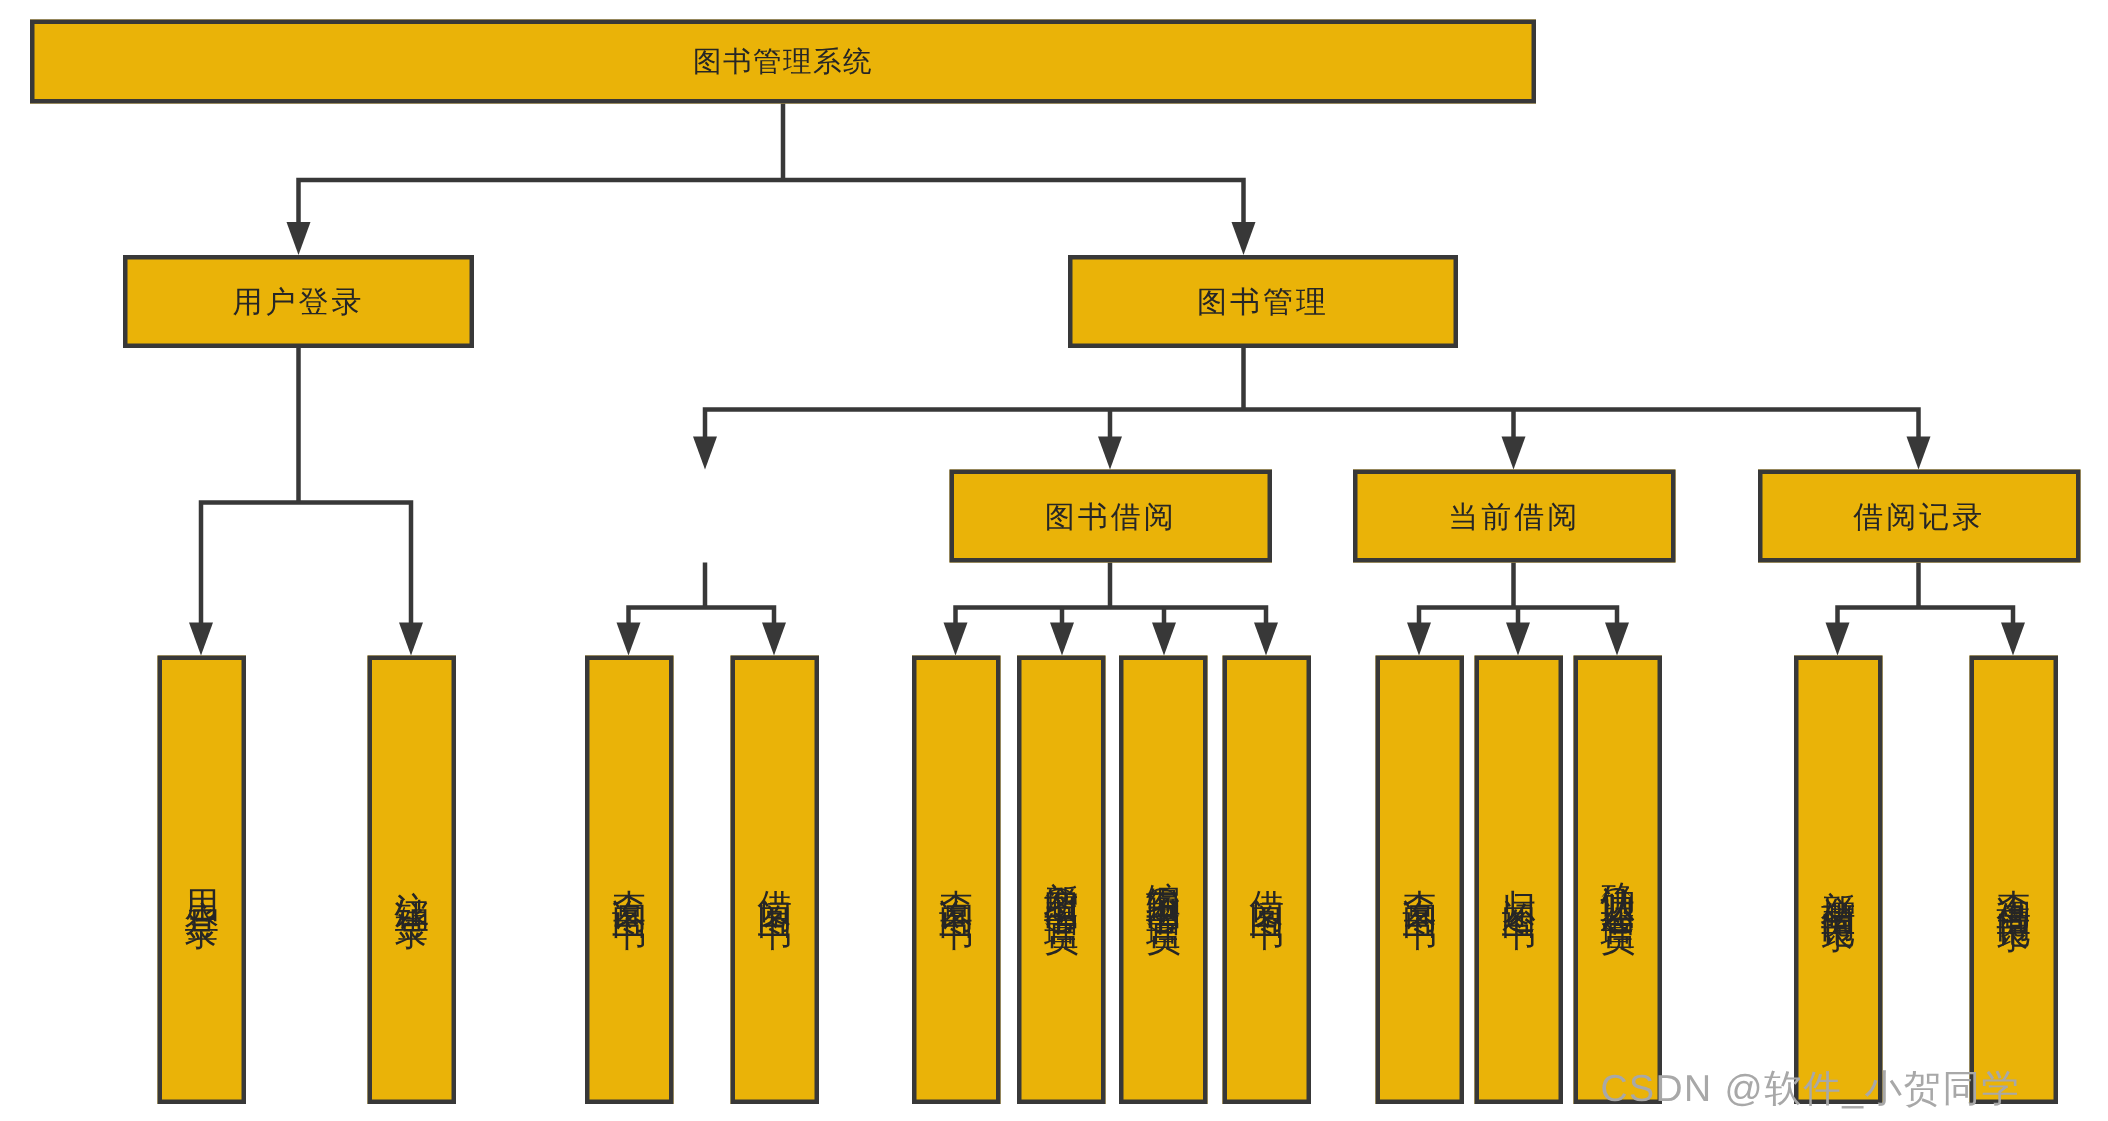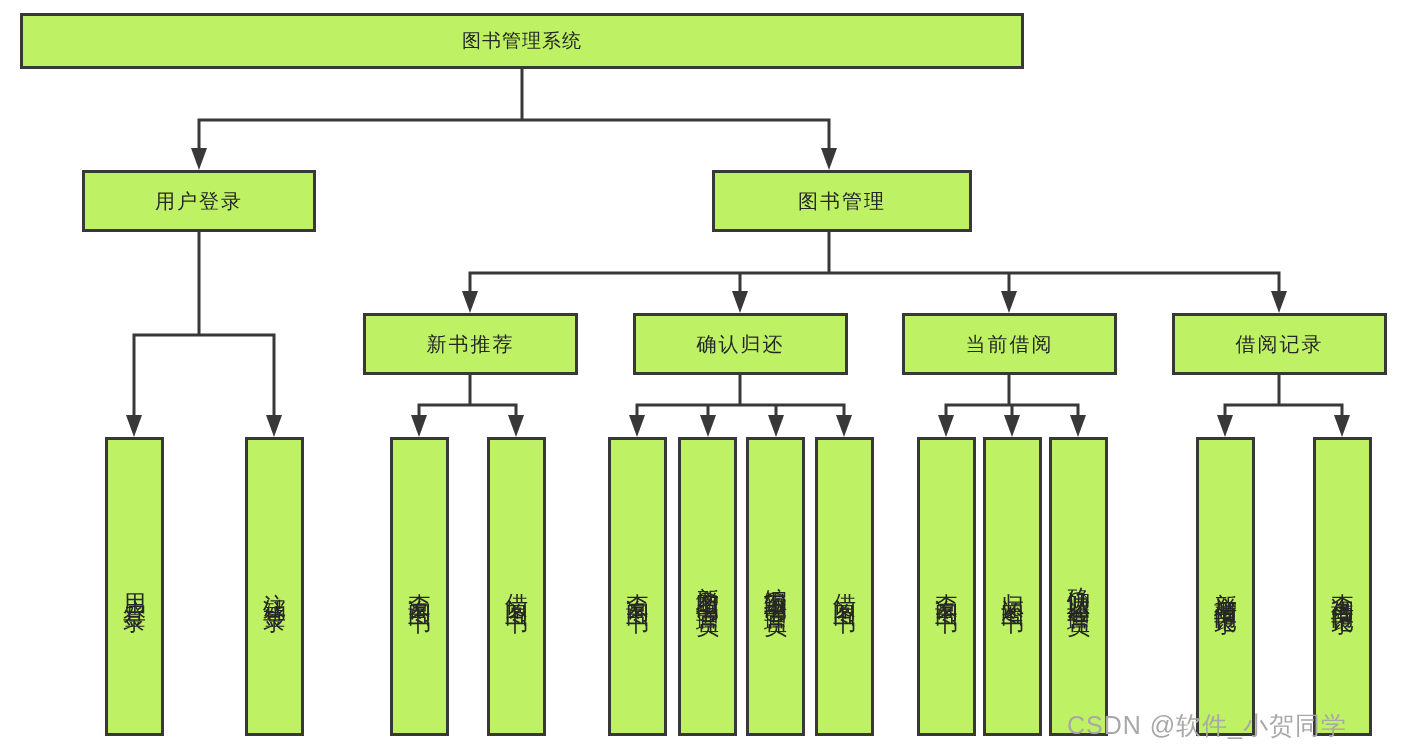--- a/index.html
+++ b/index.html
@@ -16,21 +16,21 @@
     color:var(--text);
     overflow:hidden;
   }
   .canvas{position:absolute;inset:0;width:1405px;height:747px;}
   svg.edges{position:absolute;left:0;top:0;width:1405px;height:747px;z-index:1;}
   svg.edges path.l{stroke:var(--line);stroke-width:3;fill:none;}
   svg.edges path.a{fill:var(--line);stroke:none;}
 
   .node{
     position:absolute;
-    background:#bef264;
+    background:#eab308;
     border:3px solid var(--line);
     display:flex;
     align-items:center;
     justify-content:center;
     z-index:2;
     text-align:center;
   }
   .node-root{left:20px;top:13px;width:1004px;height:56px;font-size:19px;letter-spacing:1px;}
   .node-h{height:62px;font-size:20px;letter-spacing:2px;}
   .n-login{left:82px;top:170px;width:234px;}
@@ -119,25 +119,22 @@
     <span>图书管理系统</span>
   </div>
 
   <div class="node node-h n-login">
     <span>用户登录</span>
   </div>
   <div class="node node-h n-mgmt">
     <span>图书管理</span>
   </div>
 
-  <div class="node node-h n-g0">
-    <span>新书推荐</span>
-  </div>
   <div class="node node-h n-g1">
-    <span>确认归还</span>
+    <span>图书借阅</span>
   </div>
   <div class="node node-h n-g3">
     <span>借阅记录</span>
   </div>
   <div class="node node-h n-g2">
     <span>当前借阅</span>
   </div>
 
   <div class="node leaf lf0">
     <span class="vtext">用户登录</span>

